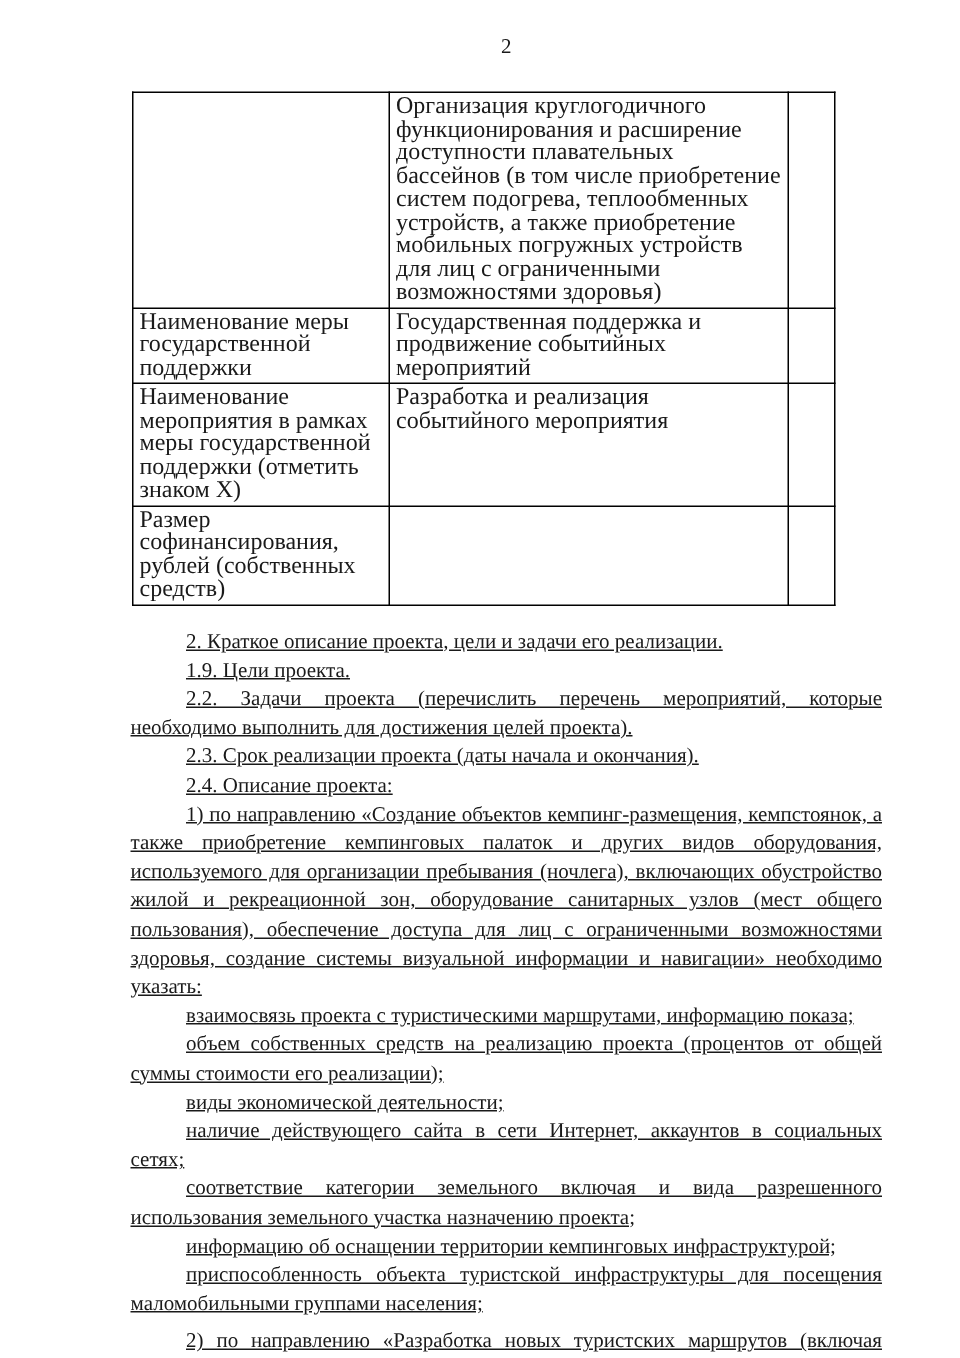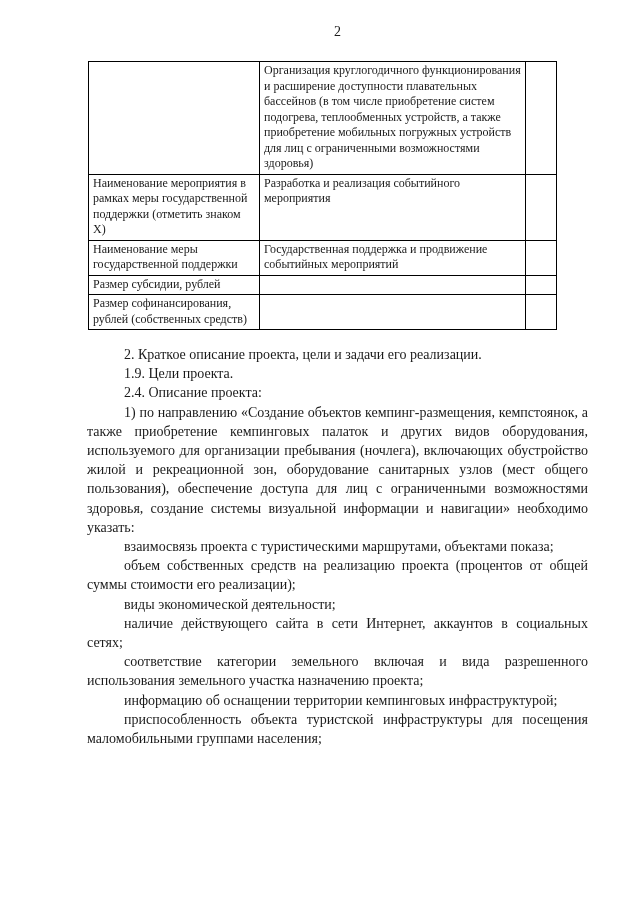--- a/index.html
+++ b/index.html
@@ -22,41 +22,42 @@
     text-align: center;
     font-size: 14px;
     line-height: 19px;
     margin-bottom: 20px;
   }
   table.info-table {
     border-collapse: collapse;
     table-layout: fixed;
     width: 465px;
     margin-left: 1px;
-    font-size: 12px;
+    font-size: 16px;
     line-height: 15.5px;
   }
   table.info-table td {
     border: 1px solid #000000;
     vertical-align: top;
     padding: 1px 4px 2px 4px;
     word-wrap: break-word;
   }
   td.c-label { width: 162px; }
   td.c-value { width: 257px; }
   td.c-mark  { width: 22px; }
   .doc-body {
     margin-top: 15px;
     font-size: 14px;
     line-height: 19.2px;
   }
   .para {
     margin: 0;
     text-align: justify;
     text-indent: 37px;
+    text-decoration: underline;
   }
   .para.justify-last {
     text-align-last: justify;
     margin-top: 6px;
   }
 </style>
 </head>
 <body>
 
 <div class="page">
@@ -64,49 +65,47 @@
   <div class="page-number">2</div>
 
   <table class="info-table">
     <tbody>
       <tr>
         <td class="c-label"></td>
         <td class="c-value">Организация круглогодичного функционирования и расширение доступности плавательных бассейнов (в том числе приобретение систем подогрева, теплообменных устройств, а также приобретение мобильных погружных устройств для лиц с ограниченными возможностями здоровья)</td>
         <td class="c-mark"></td>
       </tr>
       <tr>
-        <td class="c-label">Наименование мероприятия в рамках меры государственной поддержки (отметить знаком X)</td>
-        <td class="c-value">Разработка и реализация событийного мероприятия</td>
-        <td class="c-mark"></td>
-      </tr>
-      <tr>
         <td class="c-label">Наименование меры государственной поддержки</td>
         <td class="c-value">Государственная поддержка и продвижение событийных мероприятий</td>
         <td class="c-mark"></td>
       </tr>
       <tr>
-        <td class="c-label">Размер субсидии, рублей</td>
-        <td class="c-value"></td>
+        <td class="c-label">Наименование мероприятия в рамках меры государственной поддержки (отметить знаком X)</td>
+        <td class="c-value">Разработка и реализация событийного мероприятия</td>
         <td class="c-mark"></td>
       </tr>
       <tr>
         <td class="c-label">Размер софинансирования, рублей (собственных средств)</td>
         <td class="c-value"></td>
         <td class="c-mark"></td>
       </tr>
     </tbody>
   </table>
 
   <div class="doc-body">
     <p class="para">2. Краткое описание проекта, цели и задачи его реализации.</p>
     <p class="para">1.9. Цели проекта.</p>
+    <p class="para">2.2. Задачи проекта (перечислить перечень мероприятий, которые необходимо выполнить для достижения целей проекта).</p>
+    <p class="para">2.3. Срок реализации проекта (даты начала и окончания).</p>
     <p class="para">2.4. Описание проекта:</p>
     <p class="para">1) по направлению «Создание объектов кемпинг-размещения, кемпстоянок, а также приобретение кемпинговых палаток и других видов оборудования, используемого для организации пребывания (ночлега), включающих обустройство жилой и рекреационной зон, оборудование санитарных узлов (мест общего пользования), обеспечение доступа для лиц с ограниченными возможностями здоровья, создание системы визуальной информации и навигации» необходимо указать:</p>
-    <p class="para">взаимосвязь проекта с туристическими маршрутами, объектами показа;</p>
+    <p class="para">взаимосвязь проекта с туристическими маршрутами, информацию показа;</p>
     <p class="para">объем собственных средств на реализацию проекта (процентов от общей суммы стоимости его реализации);</p>
     <p class="para">виды экономической деятельности;</p>
     <p class="para">наличие действующего сайта в сети Интернет, аккаунтов в социальных сетях;</p>
     <p class="para">соответствие категории земельного включая и вида разрешенного использования земельного участка назначению проекта;</p>
     <p class="para">информацию об оснащении территории кемпинговых инфраструктурой;</p>
     <p class="para">приспособленность объекта туристской инфраструктуры для посещения маломобильными группами населения;</p>
+    <p class="para justify-last">2) по направлению «Разработка новых туристских маршрутов (включая</p>
   </div>
 
 </div>
 
 </body></html>

